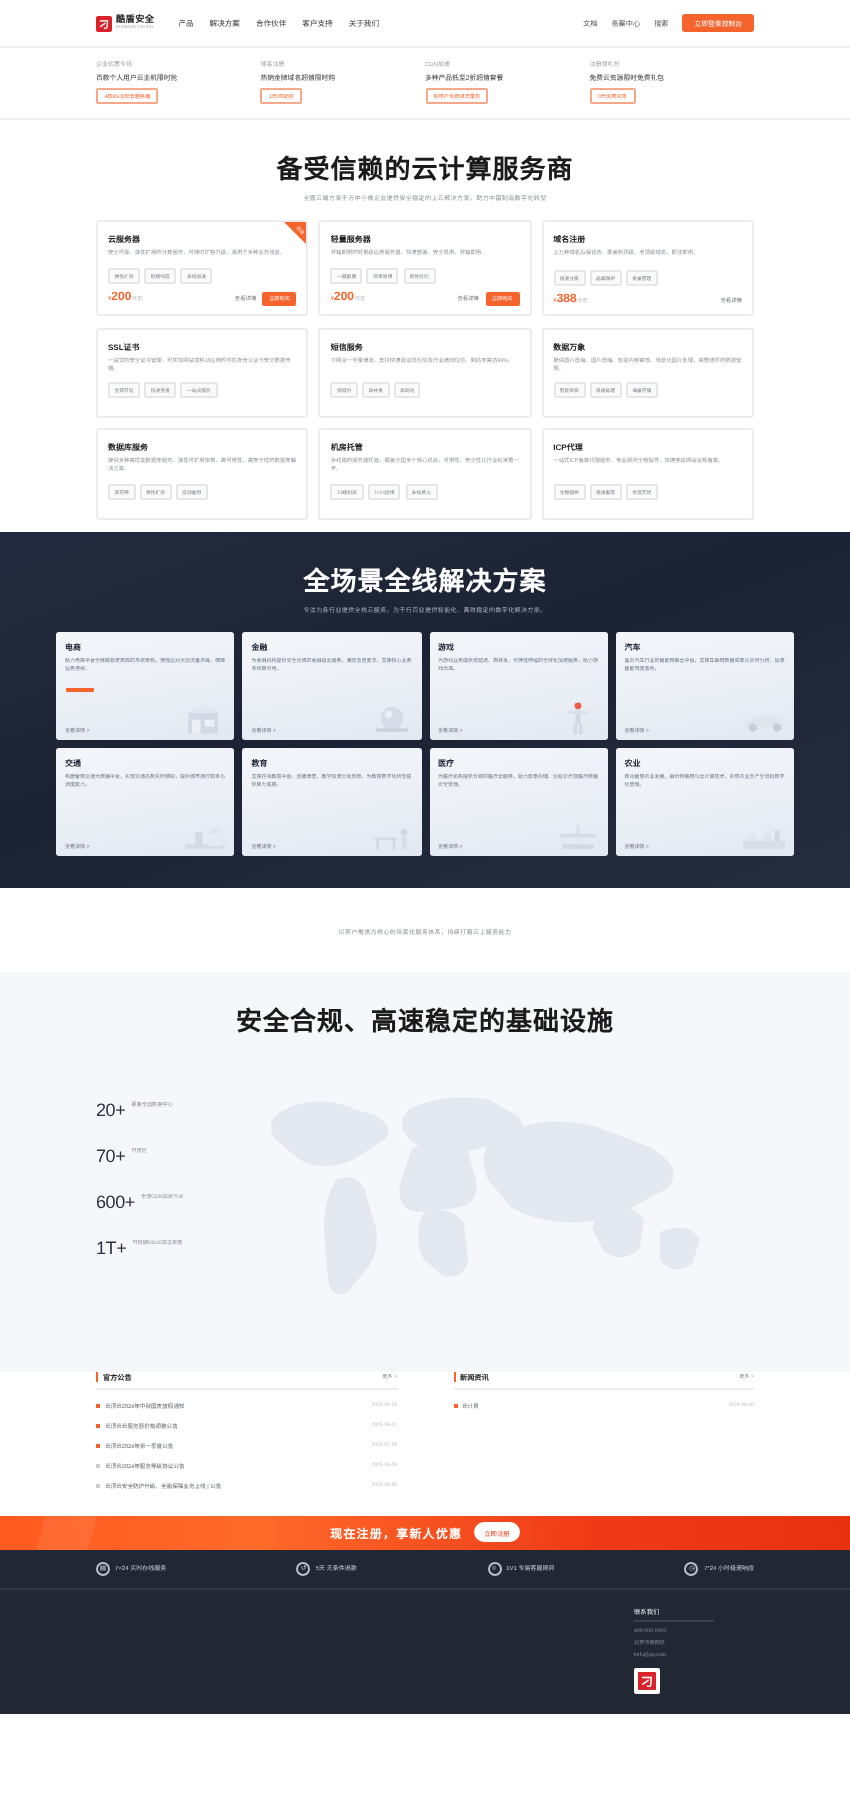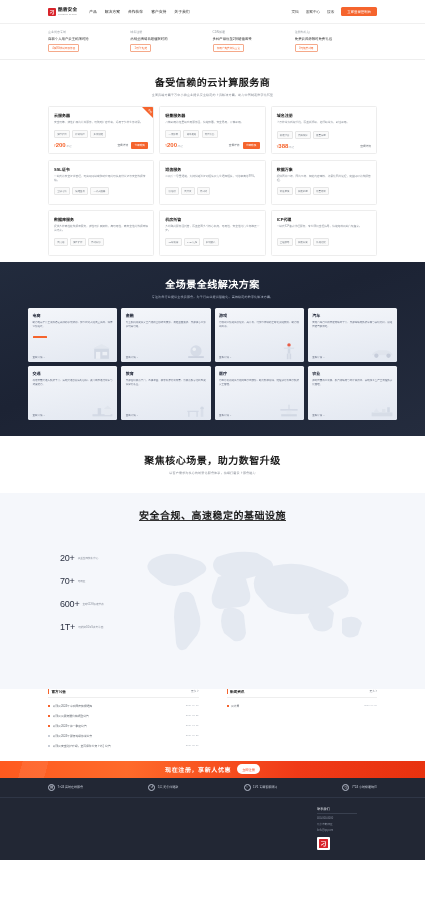--- a/index.html
+++ b/index.html
@@ -45,21 +45,21 @@
   .promo-tag { font-size:3px; color:#9aa0a6; margin-bottom:2px; }
   .promo-title { font-size:3.4px; color:#333; margin-bottom:2.6px; }
   .promo-btn {
     display:inline-block; border:1px solid #f5a98a; color:#f5642d;
     font-size:2.6px; padding:1.4px 3.2px; border-radius:1px;
   }
 
   
   .sec { padding:0 48px; }
   .sec-head { text-align:center; padding:14px 0 9px; }
-  .sec-title { font-size:10px; font-weight:bold; color:#1b1b1b; letter-spacing:.5px;}
+  .sec-title { font-size:13px; font-weight:bold; color:#1b1b1b; letter-spacing:.5px;}
   .sec-sub { font-size:3px; color:#8a8f98; margin-top:4px; letter-spacing:.2px;}
   .sec-title.light { color:#fff; }
   .sec-sub.light { color:#a9b2c4; }
 
   
   .prod-grid { display:grid; grid-template-columns:repeat(3,1fr); gap:5px; padding-bottom:6px; }
   .prod-card {
     border:1px solid #ededed; background:#fff; border-radius:1.5px;
     padding:5px 5px 4px; position:relative; overflow:hidden; min-height:46px;
     display:flex; flex-direction:column;
@@ -100,24 +100,24 @@
   .ind-title { font-size:4px; font-weight:bold; color:#23293a; margin-bottom:3px;}
   .ind-desc { font-size:2.5px; color:#6e7689; line-height:1.6; }
   .ind-link { font-size:2.5px; color:#6e7689; margin-top:auto; position:relative; z-index:2;}
   .ind-art { position:absolute; right:2px; bottom:1px; width:26px; height:20px; opacity:.85; }
   .ind-bar { position:absolute; left:4.5px; top:28px; width:14px; height:2.4px; background:#f5642d; border-radius:.5px;}
 
   
   .focus { text-align:center; padding:16px 0 18px; background:#fff; }
 
   
-  .mapsec { background:#f5f7fb; padding:0 12px 18px; position:relative;text-decoration:underline; }
+  .mapsec { background:#f5f7fb; padding:0 0 18px; position:relative; }
   .map-wrap { position:relative; height:140px; }
   .stats { position:absolute; left:48px; top:22px; z-index:3; }
-  .stat { margin-bottom:13px; display:flex; align-items:center; gap:3px; }
+  .stat { margin-bottom:13px; display:flex; align-items:flex-start; gap:3px; }
   .stat-num { font-size:9px; color:#2b3142; font-weight:normal; letter-spacing:-.2px;}
   .stat-lbl { font-size:2.6px; color:#8b919d; }
   .map-svg { position:absolute; left:0; top:0; width:425px; height:140px; }
 
   
   .news { padding:0 48px 10px; }
   .news-cols { display:grid; grid-template-columns:1fr 1fr; gap:28px; }
   .news-head { display:flex; align-items:center; border-bottom:1px solid #eee; padding-bottom:3px; margin-bottom:3px;}
   .news-head .bar { width:1px; height:5px; background:#f5642d; margin-right:2.5px;}
   .news-head .h { font-size:3.6px; color:#222; font-weight:bold;}
@@ -419,21 +419,20 @@
           <rect x="6" y="30" width="48" height="9" fill="#d5dbe6"></rect>
             <polygon points="10,30 24,30 17,20" fill="#e0e5ee"></polygon>
           <rect x="30" y="22" width="8" height="8" fill="#dde2ea"></rect>
             <rect x="42" y="18" width="6" height="12" fill="#d0d7e3"></rect>
         </svg>
       </div>
     </div>
   </div>
 
   <div class="focus">
-    <div class="sec-title">聚焦核心场景，助力数智升级</div>
     <div class="sec-sub">以客户需求为核心的场景化服务体系，持续打磨云上服务能力</div>
   </div>
 
   <div class="mapsec">
     <div class="sec-head">
       <div class="sec-title">安全合规、高速稳定的基础设施</div>
     </div>
     <div class="map-wrap">
       <svg class="map-svg" viewBox="0 0 425 140">
         <g fill="#e4e9f1">

